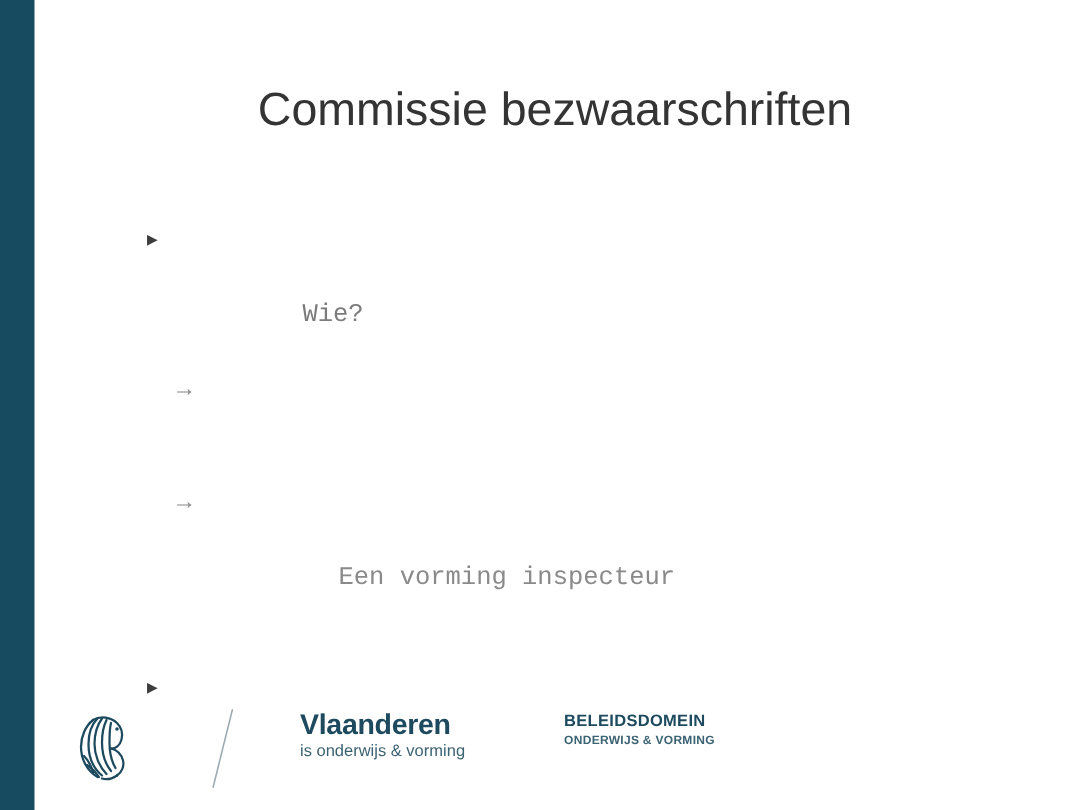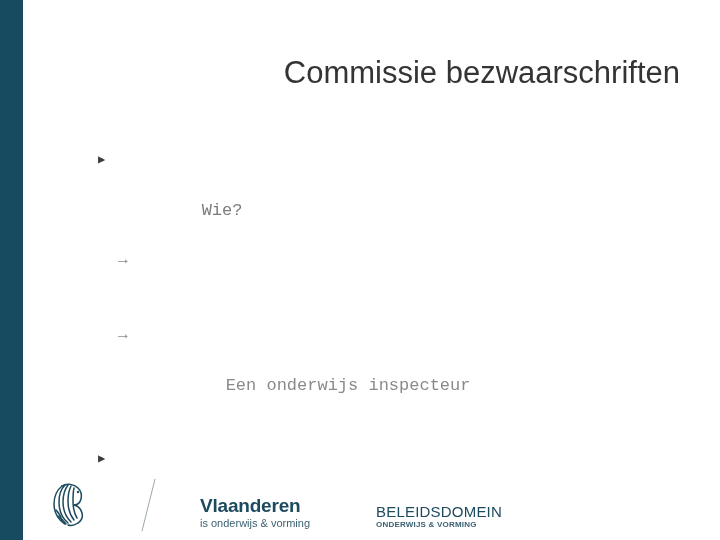--- a/index.html
+++ b/index.html
@@ -26,21 +26,21 @@
     width: 23px;
     height: 540px;
     background: #174B5F;
   }
   
   #slide-title {
     position: absolute;
     left: 60px;
     top: 55px;
     width: 620px;
-    text-align: right;
+    text-align: center;
     font-family: "Liberation Sans", sans-serif;
     font-size: 31px;
     font-weight: 400;
     color: #343434;
     letter-spacing: 0px;
     white-space: nowrap;
   }
   
   #content {
     position: absolute;
@@ -90,21 +90,21 @@
     color: #8a8a8a;
   }
 
   
   #logo-block {
     position: absolute;
     left: 48px;
     bottom: 10px;
     height: 56px;
     display: flex;
-    align-items: flex-end;
+    align-items: flex-start;
     gap: 44px;
   }
   #lion-mark {
     width: 42px;
     height: 50px;
     flex: 0 0 auto;
   }
   #logo-divider {
     width: 28px;
     height: 50px;
@@ -144,22 +144,22 @@
     line-height: 14px;
   }
   #beleidsdomein-words {
     display: flex;
     flex-direction: column;
     justify-content: center;
     margin-left: 22px;
   }
   #beleidsdomein {
     font-family: "Liberation Sans", sans-serif;
-    font-size: 15px;
-    font-weight: normal;
+    font-size: 11px;
+    font-weight: bold;
     color: #1d4a5e;
     line-height: 14px;
     letter-spacing: 0.2px;
   }
   #beleidsdomein-sub {
     font-family: "Liberation Sans", sans-serif;
     font-size: 8px;
     font-weight: bold;
     color: #3b6272;
     line-height: 11px;
@@ -183,21 +183,21 @@
         <span class="marker">▶</span>
         <span>Wie?</span>
       </div>
 
       <div class="lvl2">
         <span class="marker">→</span>
       </div>
 
       <div class="lvl2">
         <span class="marker">→</span>
-        <span>Een onderwijs inspecteur</span>
+        <span>Een vorming inspecteur</span>
       </div>
 
     </div>
 
     <div class="group">
 
       <div class="lvl1">
         <span class="marker">▶</span>
         
       </div>

